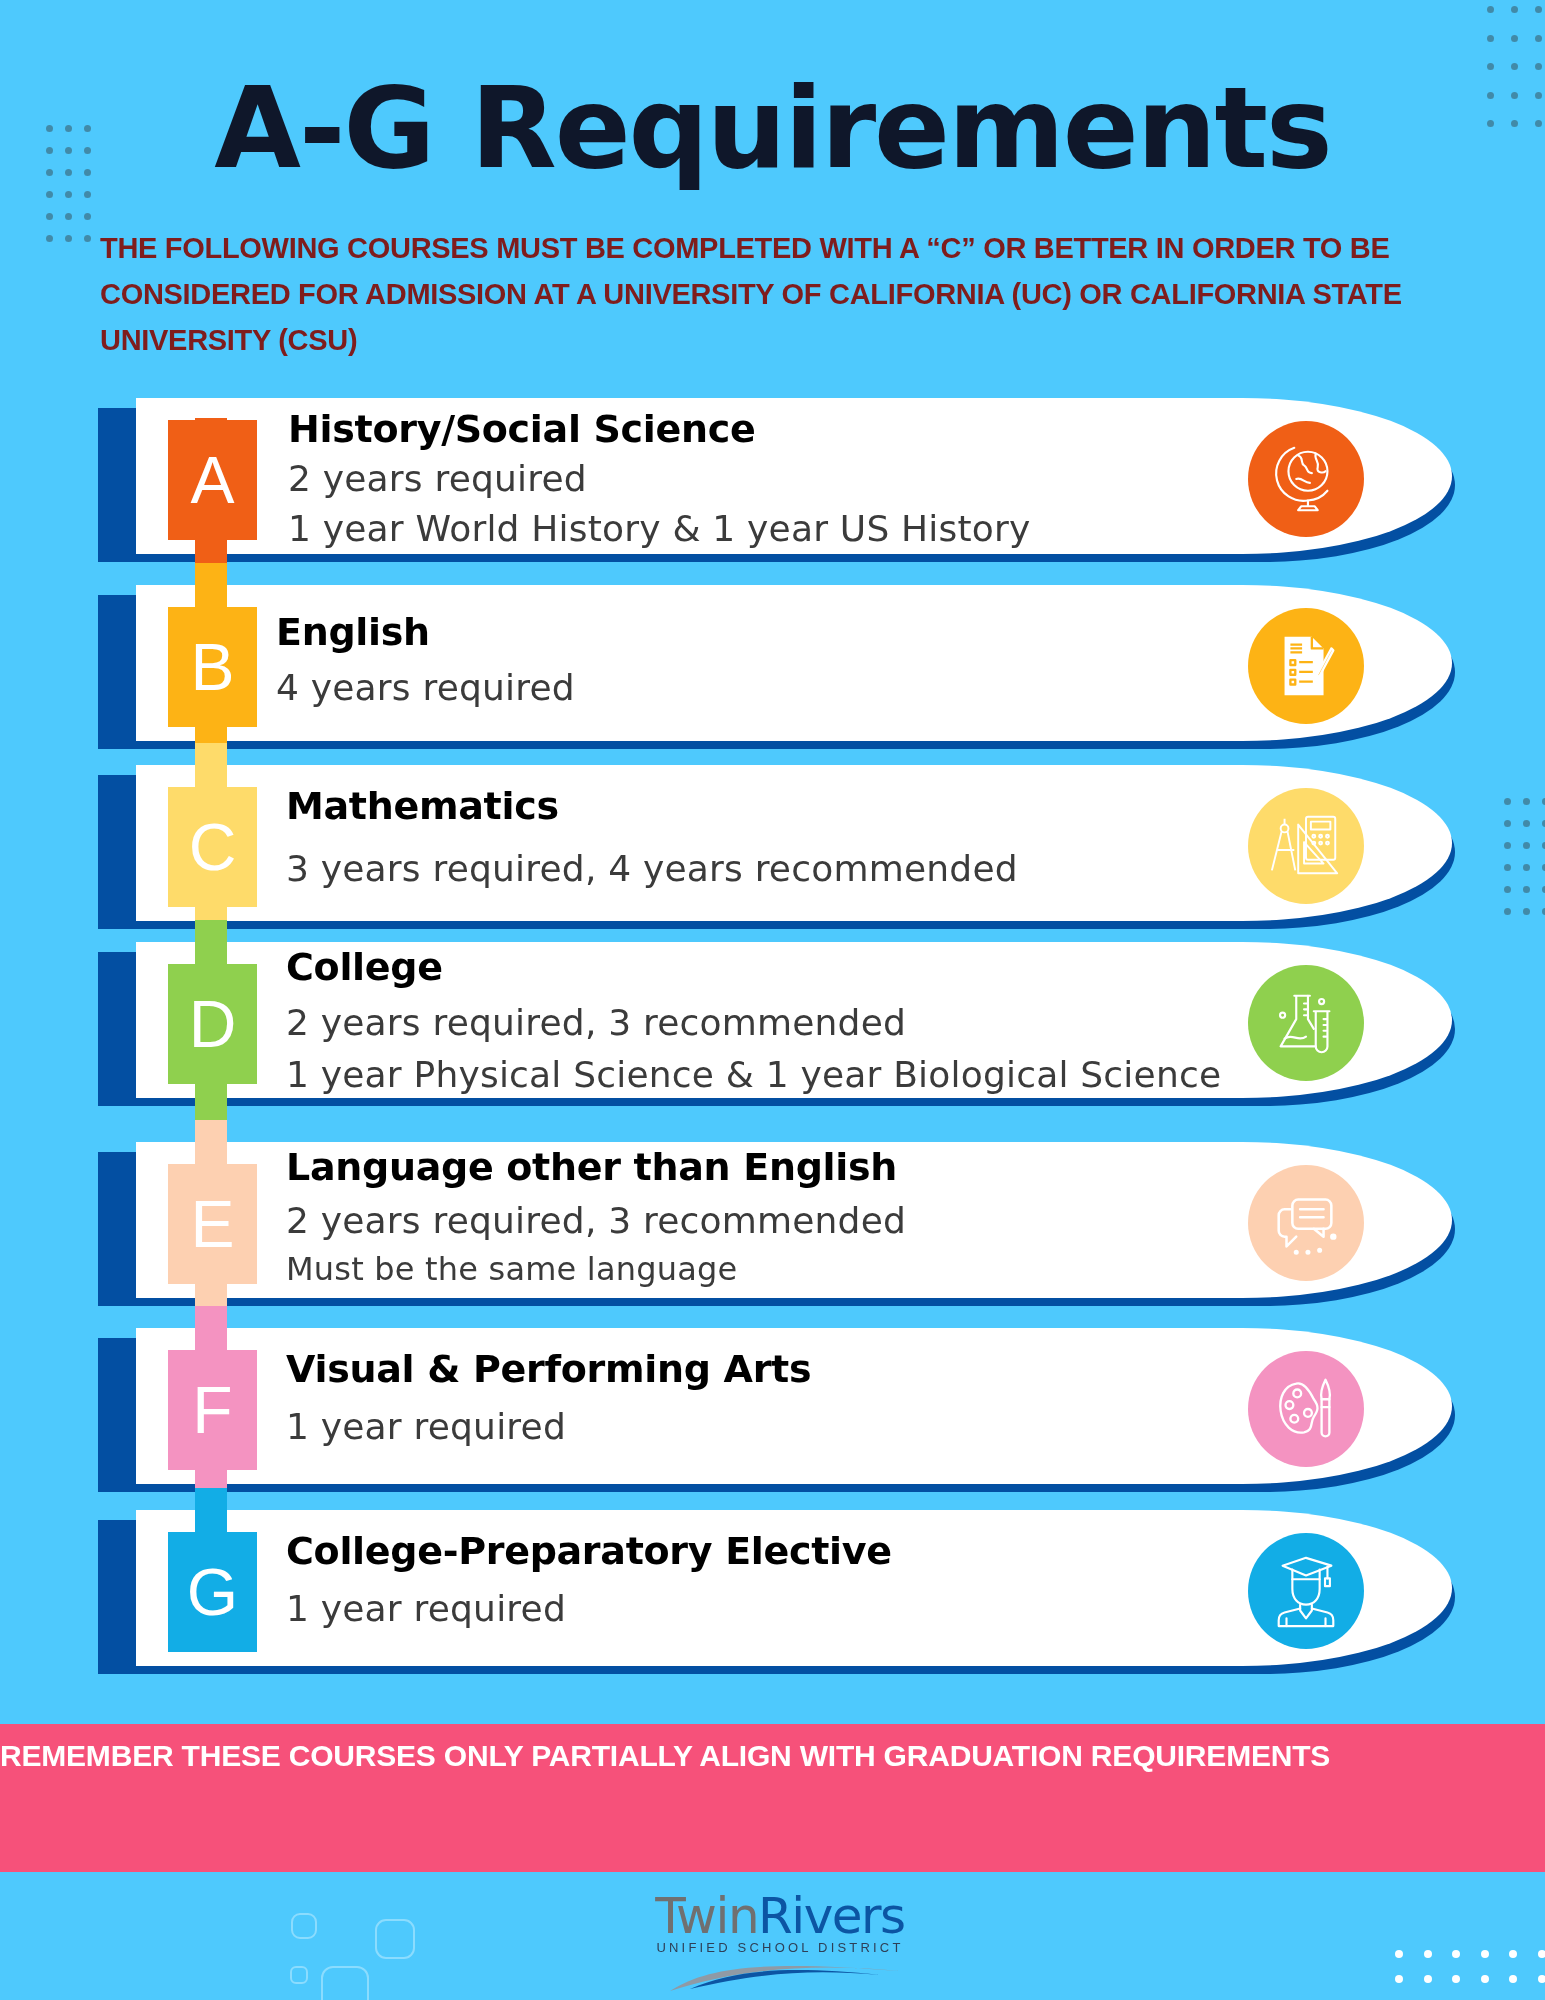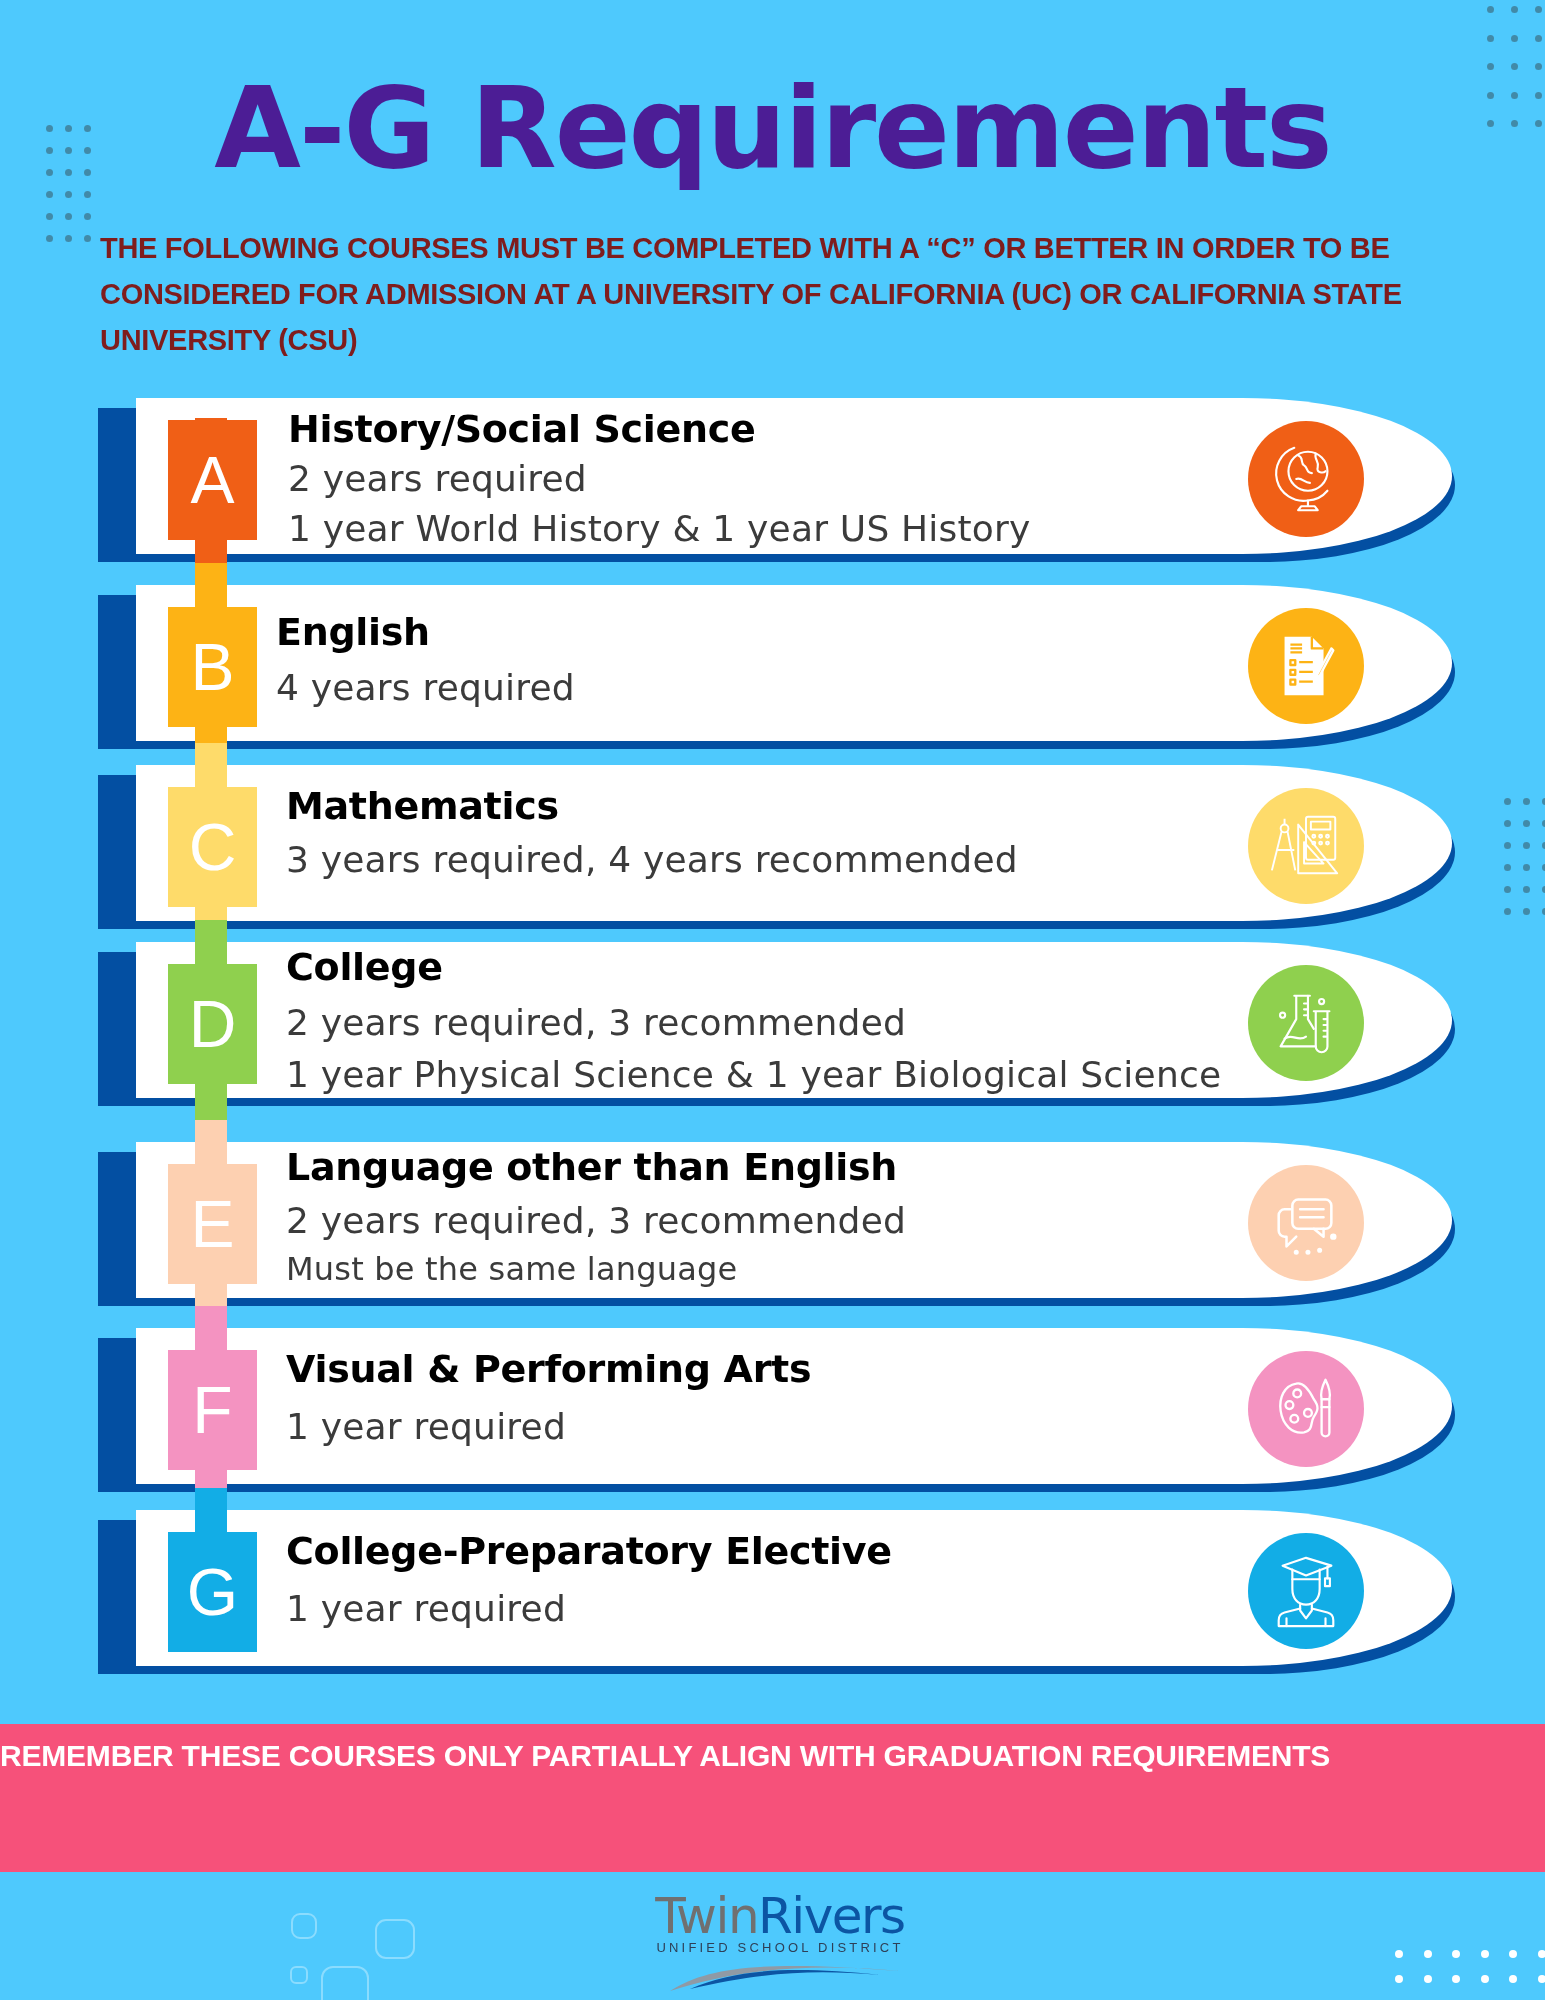--- a/index.html
+++ b/index.html
@@ -26,21 +26,21 @@
   .dots-br { left: 1395px; top: 1950px; grid-template-columns: repeat(6, 28.5px); grid-auto-rows: 25px; }
   .dots-br span { background: #ffffff; opacity: 1; width: 8px; height: 8px; }
 
   .title {
     position: absolute; left: 0; right: 0; top: 72px;
     text-align: center;
     font-family: "DejaVu Sans", sans-serif;
     font-weight: bold;
     font-size: 112px;
     letter-spacing: -2px;
-    color: #4c1d95;
+    color: #0f172a;
     line-height: 1;
   }
   .subtitle {
     position: absolute; left: 100px; right: 100px; top: 225px;
     color: #7f1d1d;
     font-family: "Liberation Sans", sans-serif;
     font-weight: bold;
     font-size: 29px;
     line-height: 46px;
     letter-spacing: -0.3px;
@@ -270,21 +270,21 @@
   </div>
 </div>
 
 <div class="row" style="top:765px">
   <div class="back"></div>
   <div class="card"></div>
   <div class="stem" style="background:#fedb6a"></div>
   <div class="badge" style="background:#fedb6a">C</div>
   <div class="text" style="left:188px;top:16px">
     <div class="heading">Mathematics</div>
-    <div class="line" style="margin-top:4px">3 years required, 4 years recommended</div>
+    <div class="line" style="margin-top:13px">3 years required, 4 years recommended</div>
   </div>
   <div class="icon" style="background:#fedb6a">
     <svg viewBox="0 0 80 80" fill="none" stroke="#fff" stroke-width="2" stroke-linejoin="round">
       <rect x="40" y="10" width="30" height="44" rx="2"></rect>
       <rect x="45" y="15" width="20" height="8"></rect>
       <circle cx="48" cy="30" r="1.5"></circle>
         <circle cx="55" cy="30" r="1.5"></circle>
         <circle cx="62" cy="30" r="1.5"></circle>
       <circle cx="48" cy="37" r="1.5"></circle>
         <circle cx="55" cy="37" r="1.5"></circle>

